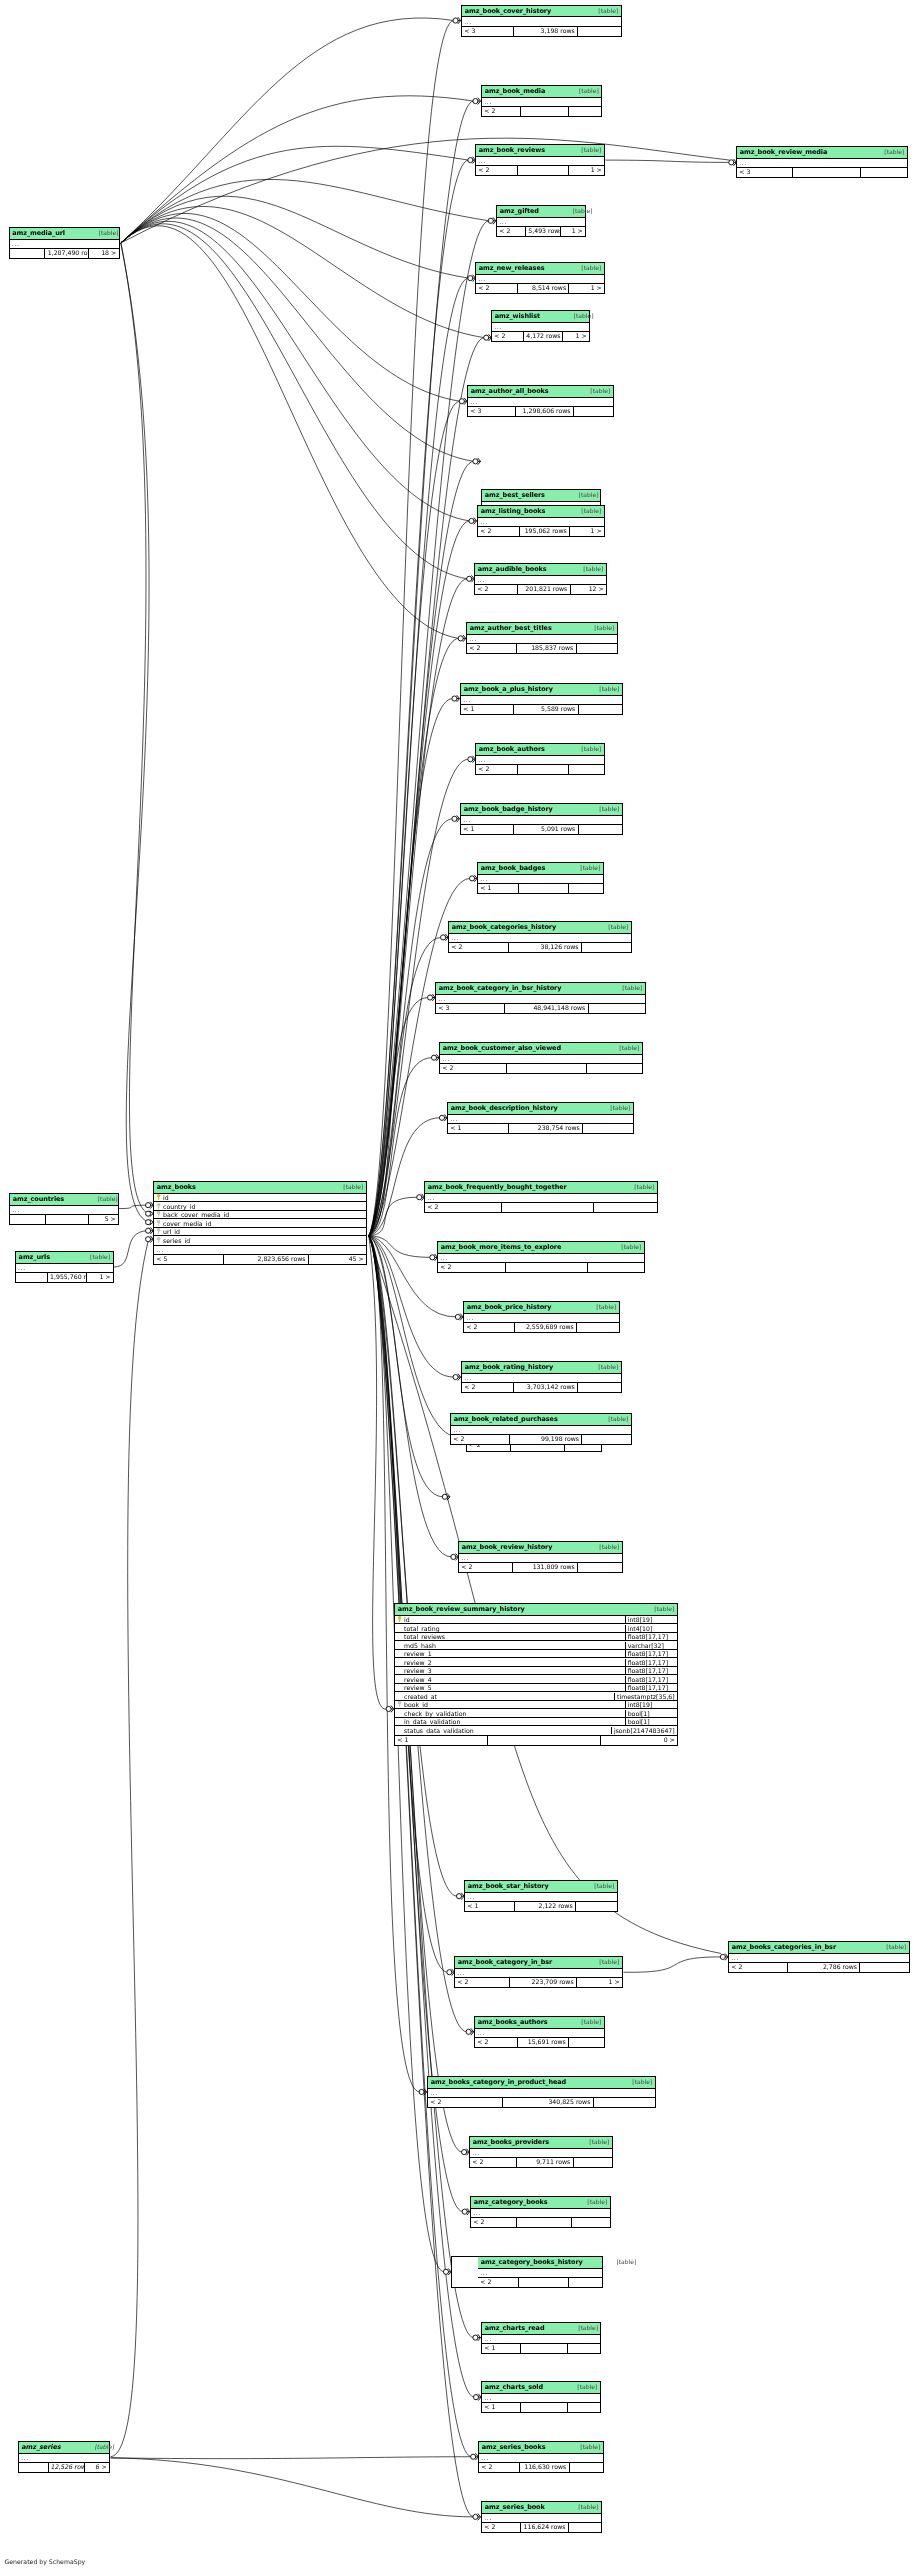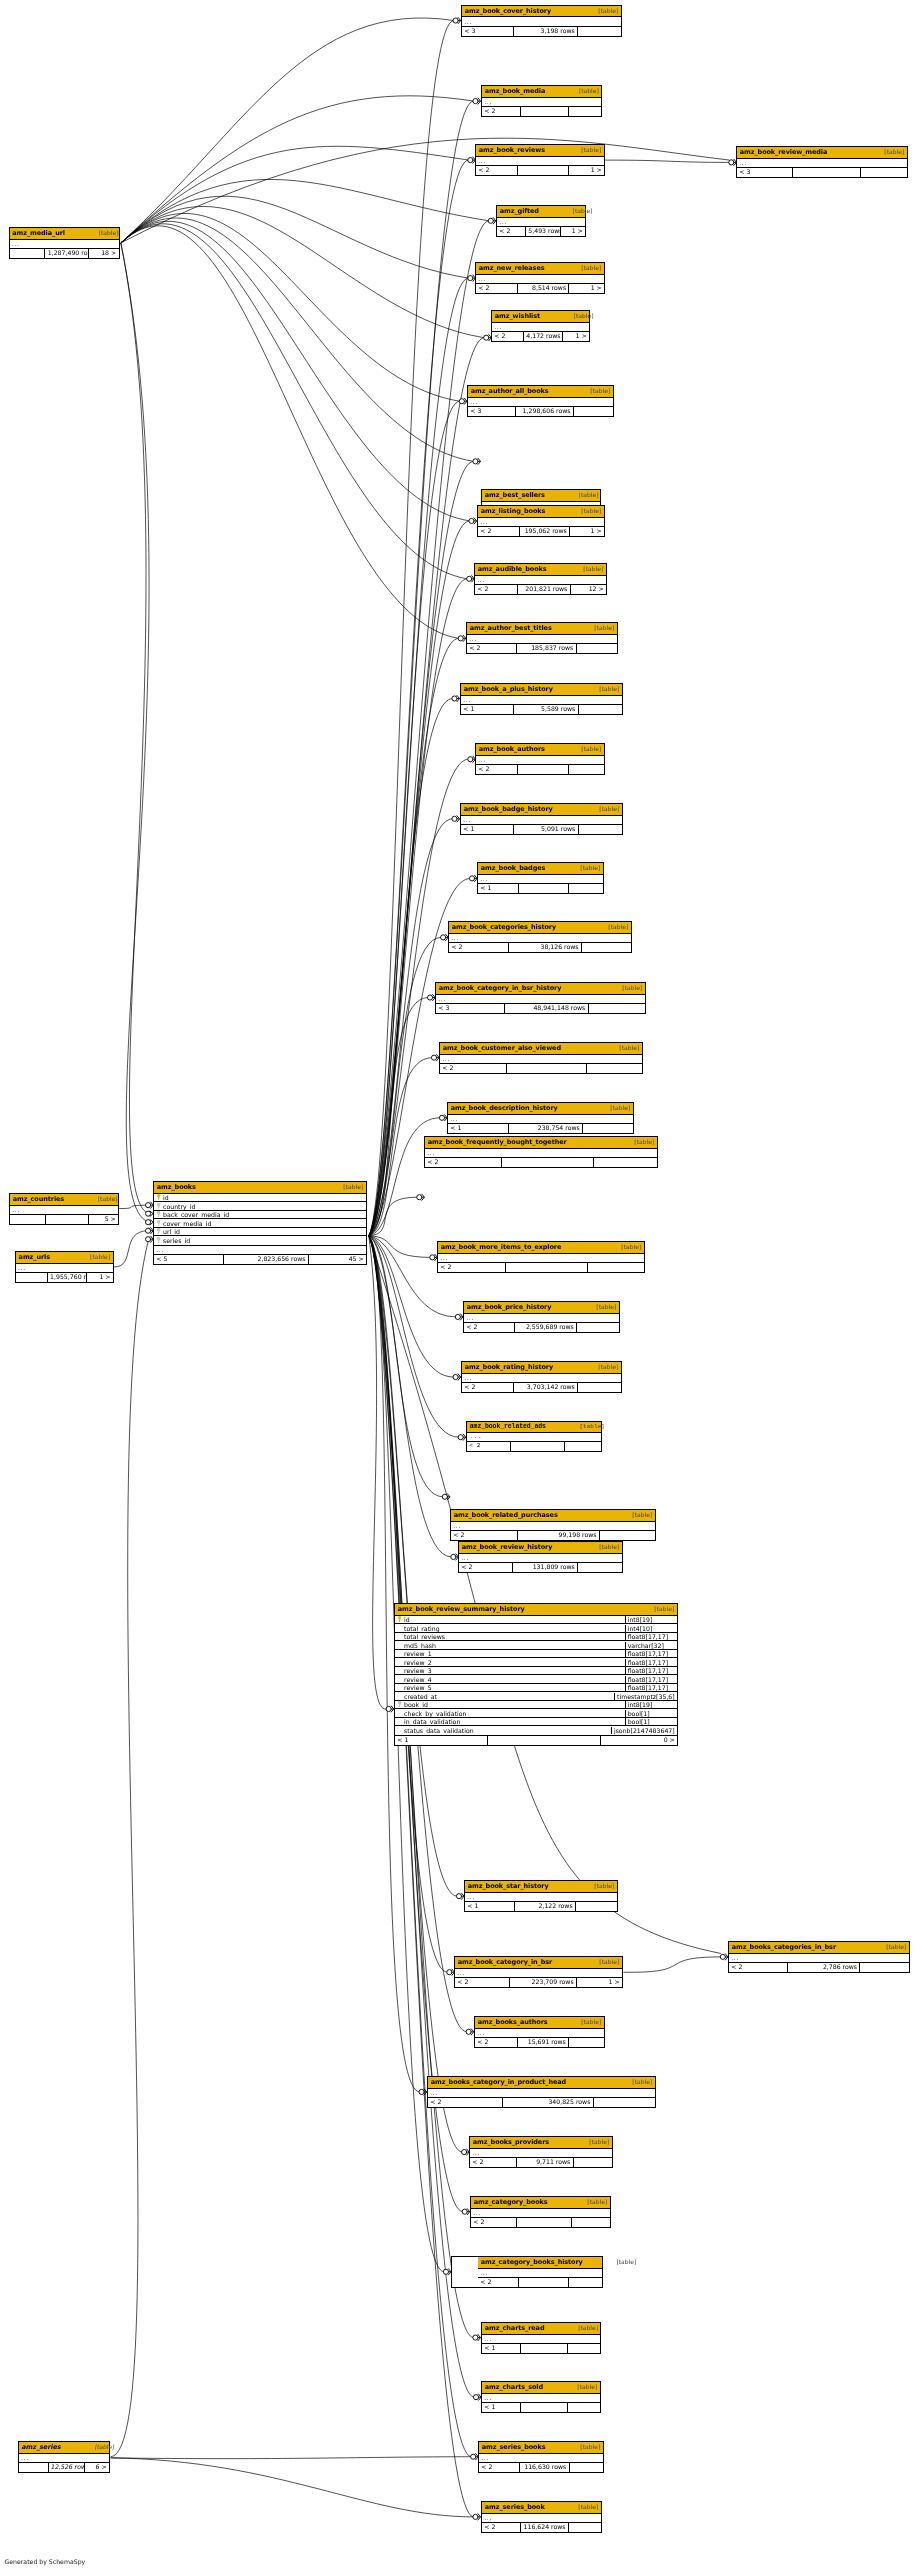--- a/index.html
+++ b/index.html
@@ -28,21 +28,21 @@
     background: #ffffff;
     box-sizing: border-box;
     font-size: 6.5px;
     color: #000;
     z-index: 5;
   }
   .tbl-hdr {
     display: flex;
     align-items: baseline;
     justify-content: space-between;
-    background: #eab308;
+    background: #86efac;
     border-bottom: 1.1px solid #000;
     padding: 1.1px 2.8px 1.7px 2.8px;
     box-sizing: border-box;
     white-space: nowrap;
     gap: 28px;
   }
   .tbl-name {
     font-weight: bold;
     font-size: 6.5px;
     letter-spacing: -0.1px;
@@ -479,21 +479,21 @@
         <span class="tbl-name">amz_book_description_history</span>
         <span class="tbl-type">[table]</span>
       </div>
       <div class="ellipsis-row">...</div>
       <div class="tbl-foot">
         <span class="foot-cell foot-left">&lt; 1</span>
         <span class="foot-cell foot-center">238,754 rows</span>
         <span class="foot-cell foot-right"></span>
       </div>
     </div>
-    <div class="tbl" style="left: 424px; top: 1136px; width: 234px;">
+    <div class="tbl" style="left: 424px; top: 1181px; width: 234px;">
       <div class="tbl-hdr">
         <span class="tbl-name">amz_book_frequently_bought_together</span>
         <span class="tbl-type">[table]</span>
       </div>
       <div class="ellipsis-row">...</div>
       <div class="tbl-foot">
         <span class="foot-cell foot-left">&lt; 2</span>
         <span class="foot-cell foot-center"></span>
         <span class="foot-cell foot-right"></span>
       </div>
@@ -539,21 +539,21 @@
         <span class="tbl-name">amz_book_related_ads</span>
         <span class="tbl-type">[table]</span>
       </div>
       <div class="ellipsis-row">...</div>
       <div class="tbl-foot">
         <span class="foot-cell foot-left">&lt; 2</span>
         <span class="foot-cell foot-center"></span>
         <span class="foot-cell foot-right"></span>
       </div>
     </div>
-    <div class="tbl" style="left: 450px; top: 1509px; width: 206px;">
+    <div class="tbl" style="left: 450px; top: 1413px; width: 182px;">
       <div class="tbl-hdr">
         <span class="tbl-name">amz_book_related_purchases</span>
         <span class="tbl-type">[table]</span>
       </div>
       <div class="ellipsis-row">...</div>
       <div class="tbl-foot">
         <span class="foot-cell foot-left">&lt; 2</span>
         <span class="foot-cell foot-center">99,198 rows</span>
         <span class="foot-cell foot-right"></span>
       </div>

